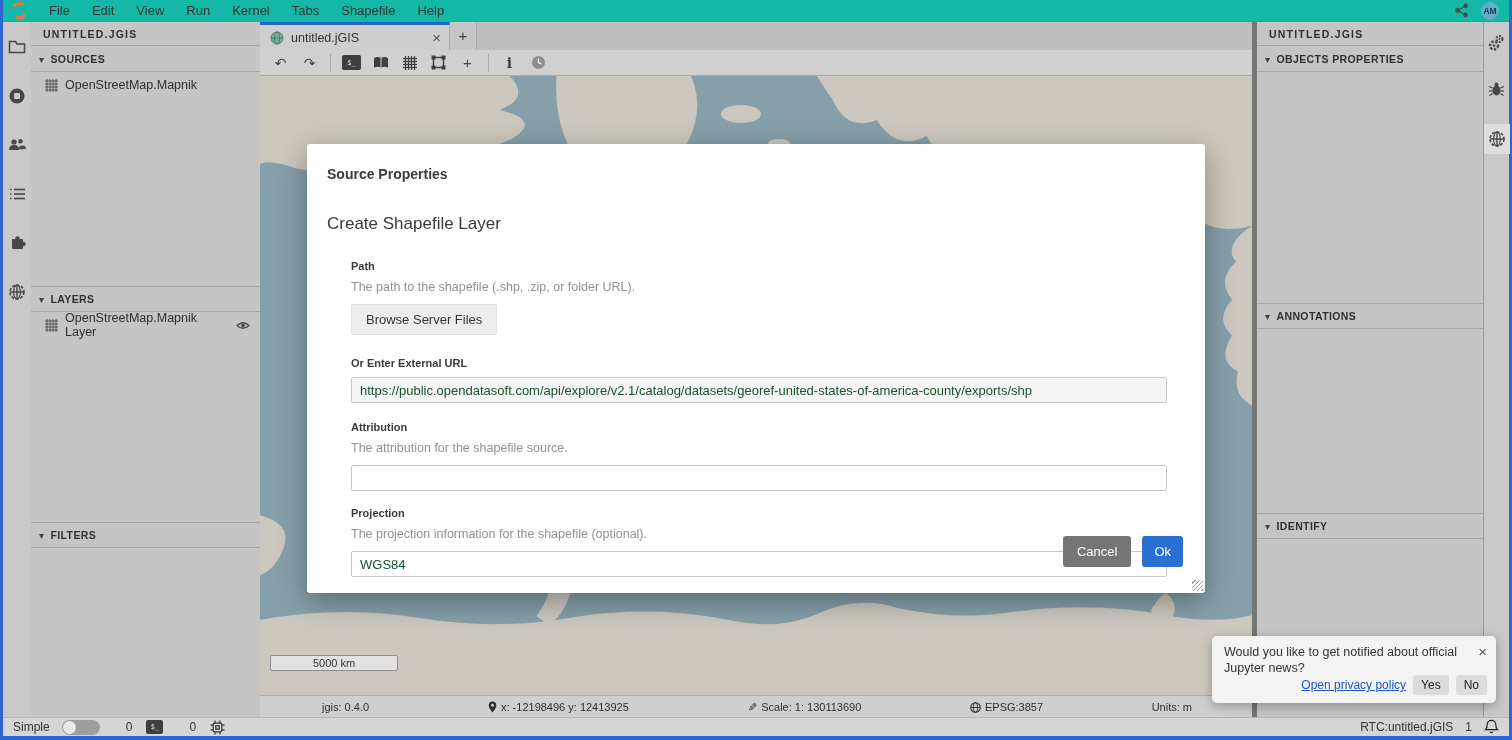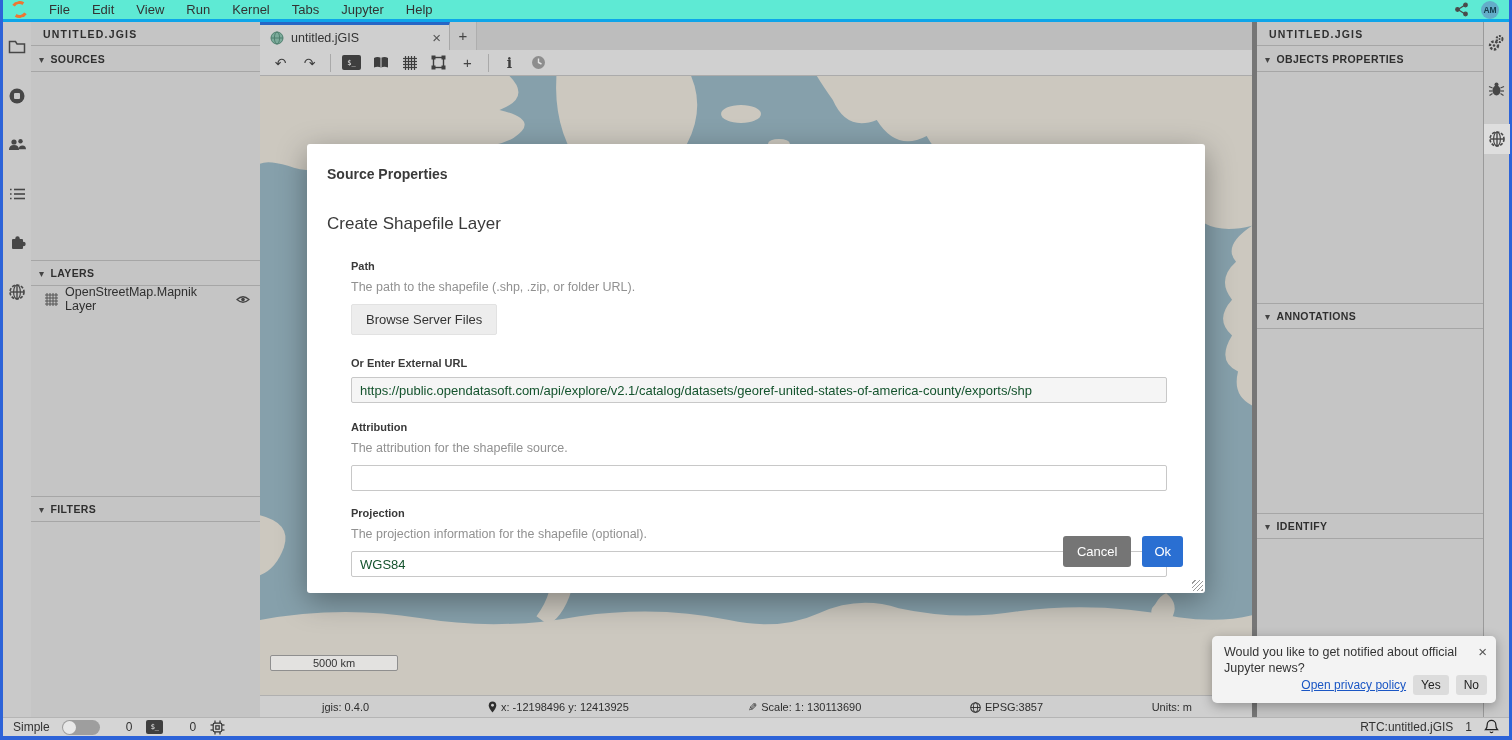--- a/index.html
+++ b/index.html
@@ -1,21 +1,21 @@
 <!DOCTYPE html>
 <html><head>
 <meta charset="utf-8">
 <style>
   * { margin:0; padding:0; box-sizing:border-box; }
   html,body { width:1512px; height:740px; overflow:hidden; font-family:"Liberation Sans","DejaVu Sans",sans-serif; }
   body { background:#2d63d8; position:relative; }
   #window { position:absolute; top:0; left:3px; right:3px; bottom:4px; background:#e7e7e7; display:flex; flex-direction:column; }
 
   
-  #menubar { height:22px; flex:0 0 22px; background:#5eead4; border-bottom:3px solid #0ea5e9; display:flex; align-items:center; font-size:13px; color:#333; }
+  #menubar { height:22px; flex:0 0 22px; background:#14b8a6; border-bottom:1px solid #0ea5e9; display:flex; align-items:center; font-size:13px; color:#333; }
   .jlogo { width:17px; height:17px; margin:0 10px 0 8px; border-radius:50%; border:3px solid transparent; border-top-color:#ee7633; border-bottom-color:#ee7633; transform:rotate(-12deg); }
   .menu-item { padding:0 11px; height:22px; display:flex; align-items:center; cursor:default; }
   #menubar-right { margin-left:auto; display:flex; align-items:center; gap:12px; padding-right:10px; }
   .avatar { width:18px; height:18px; border-radius:50%; background:#63adc9; color:#14404f; font-size:8.5px; font-weight:bold; display:flex; align-items:center; justify-content:center; }
 
   
   #main { flex:1 1 auto; display:flex; min-height:0; }
   .activity-bar { width:28px; flex:0 0 28px; background:#c9c9c9; display:flex; flex-direction:column; align-items:center; padding-top:14px; gap:27px; }
   .activity-bar.right { width:26px; flex-basis:26px; border-left:1px solid #9a9a9a; padding-top:10px; gap:24px; }
   .act-btn { width:24px; height:22px; display:flex; align-items:center; justify-content:center; }
@@ -100,21 +100,21 @@
 <div id="window">
 
   <div id="menubar">
     <span class="jlogo"></span>
     <span class="menu-item">File</span>
     <span class="menu-item">Edit</span>
     <span class="menu-item">View</span>
     <span class="menu-item">Run</span>
     <span class="menu-item">Kernel</span>
     <span class="menu-item">Tabs</span>
-    <span class="menu-item">Jupyter</span>
+    <span class="menu-item">Shapefile</span>
     <span class="menu-item">Help</span>
     <span id="menubar-right">
       <span>
         <svg width="15" height="15" viewBox="0 0 15 15">
             <g stroke="#4a4a4a" stroke-width="1.2" fill="#4a4a4a">
               <line x1="4" y1="7.5" x2="11" y2="3"></line>
               <line x1="4" y1="7.5" x2="11" y2="12"></line>
               <circle cx="11.5" cy="3" r="1.8"></circle>
               <circle cx="3.5" cy="7.5" r="1.8"></circle>
               <circle cx="11.5" cy="12" r="1.8"></circle>
@@ -178,20 +178,35 @@
             <ellipse cx="9" cy="9" rx="3.4" ry="7" fill="none" stroke="#474747" stroke-width="1.2"></ellipse>
           </svg>
       </span>
     </div>
 
     <div class="side-panel">
       <div class="panel-title">UNTITLED.JGIS</div>
       <div class="section-row">
         <span class="caret-icon"></span>
         <span>SOURCES</span>
+      </div>
+      <div class="panel-item">
+        <svg width="13" height="13" viewBox="0 0 13 13">
+            <g stroke="#555" stroke-width="1">
+              <line x1="2" y1="0" x2="2" y2="13"></line>
+              <line x1="5" y1="0" x2="5" y2="13"></line>
+              <line x1="8" y1="0" x2="8" y2="13"></line>
+              <line x1="11" y1="0" x2="11" y2="13"></line>
+              <line x1="0" y1="2" x2="13" y2="2"></line>
+              <line x1="0" y1="5" x2="13" y2="5"></line>
+              <line x1="0" y1="8" x2="13" y2="8"></line>
+              <line x1="0" y1="11" x2="13" y2="11"></line>
+            </g>
+          </svg>
+        <span>OpenStreetMap.Mapnik</span>
       </div>
       <div class="spacer-188"></div>
       <div class="section-row bordered">
         <span class="caret-icon"></span>
         <span>LAYERS</span>
       </div>
       <div class="panel-item">
         <svg width="13" height="13" viewBox="0 0 13 13">
             <g stroke="#555" stroke-width="1">
               <line x1="2" y1="0" x2="2" y2="13"></line>

